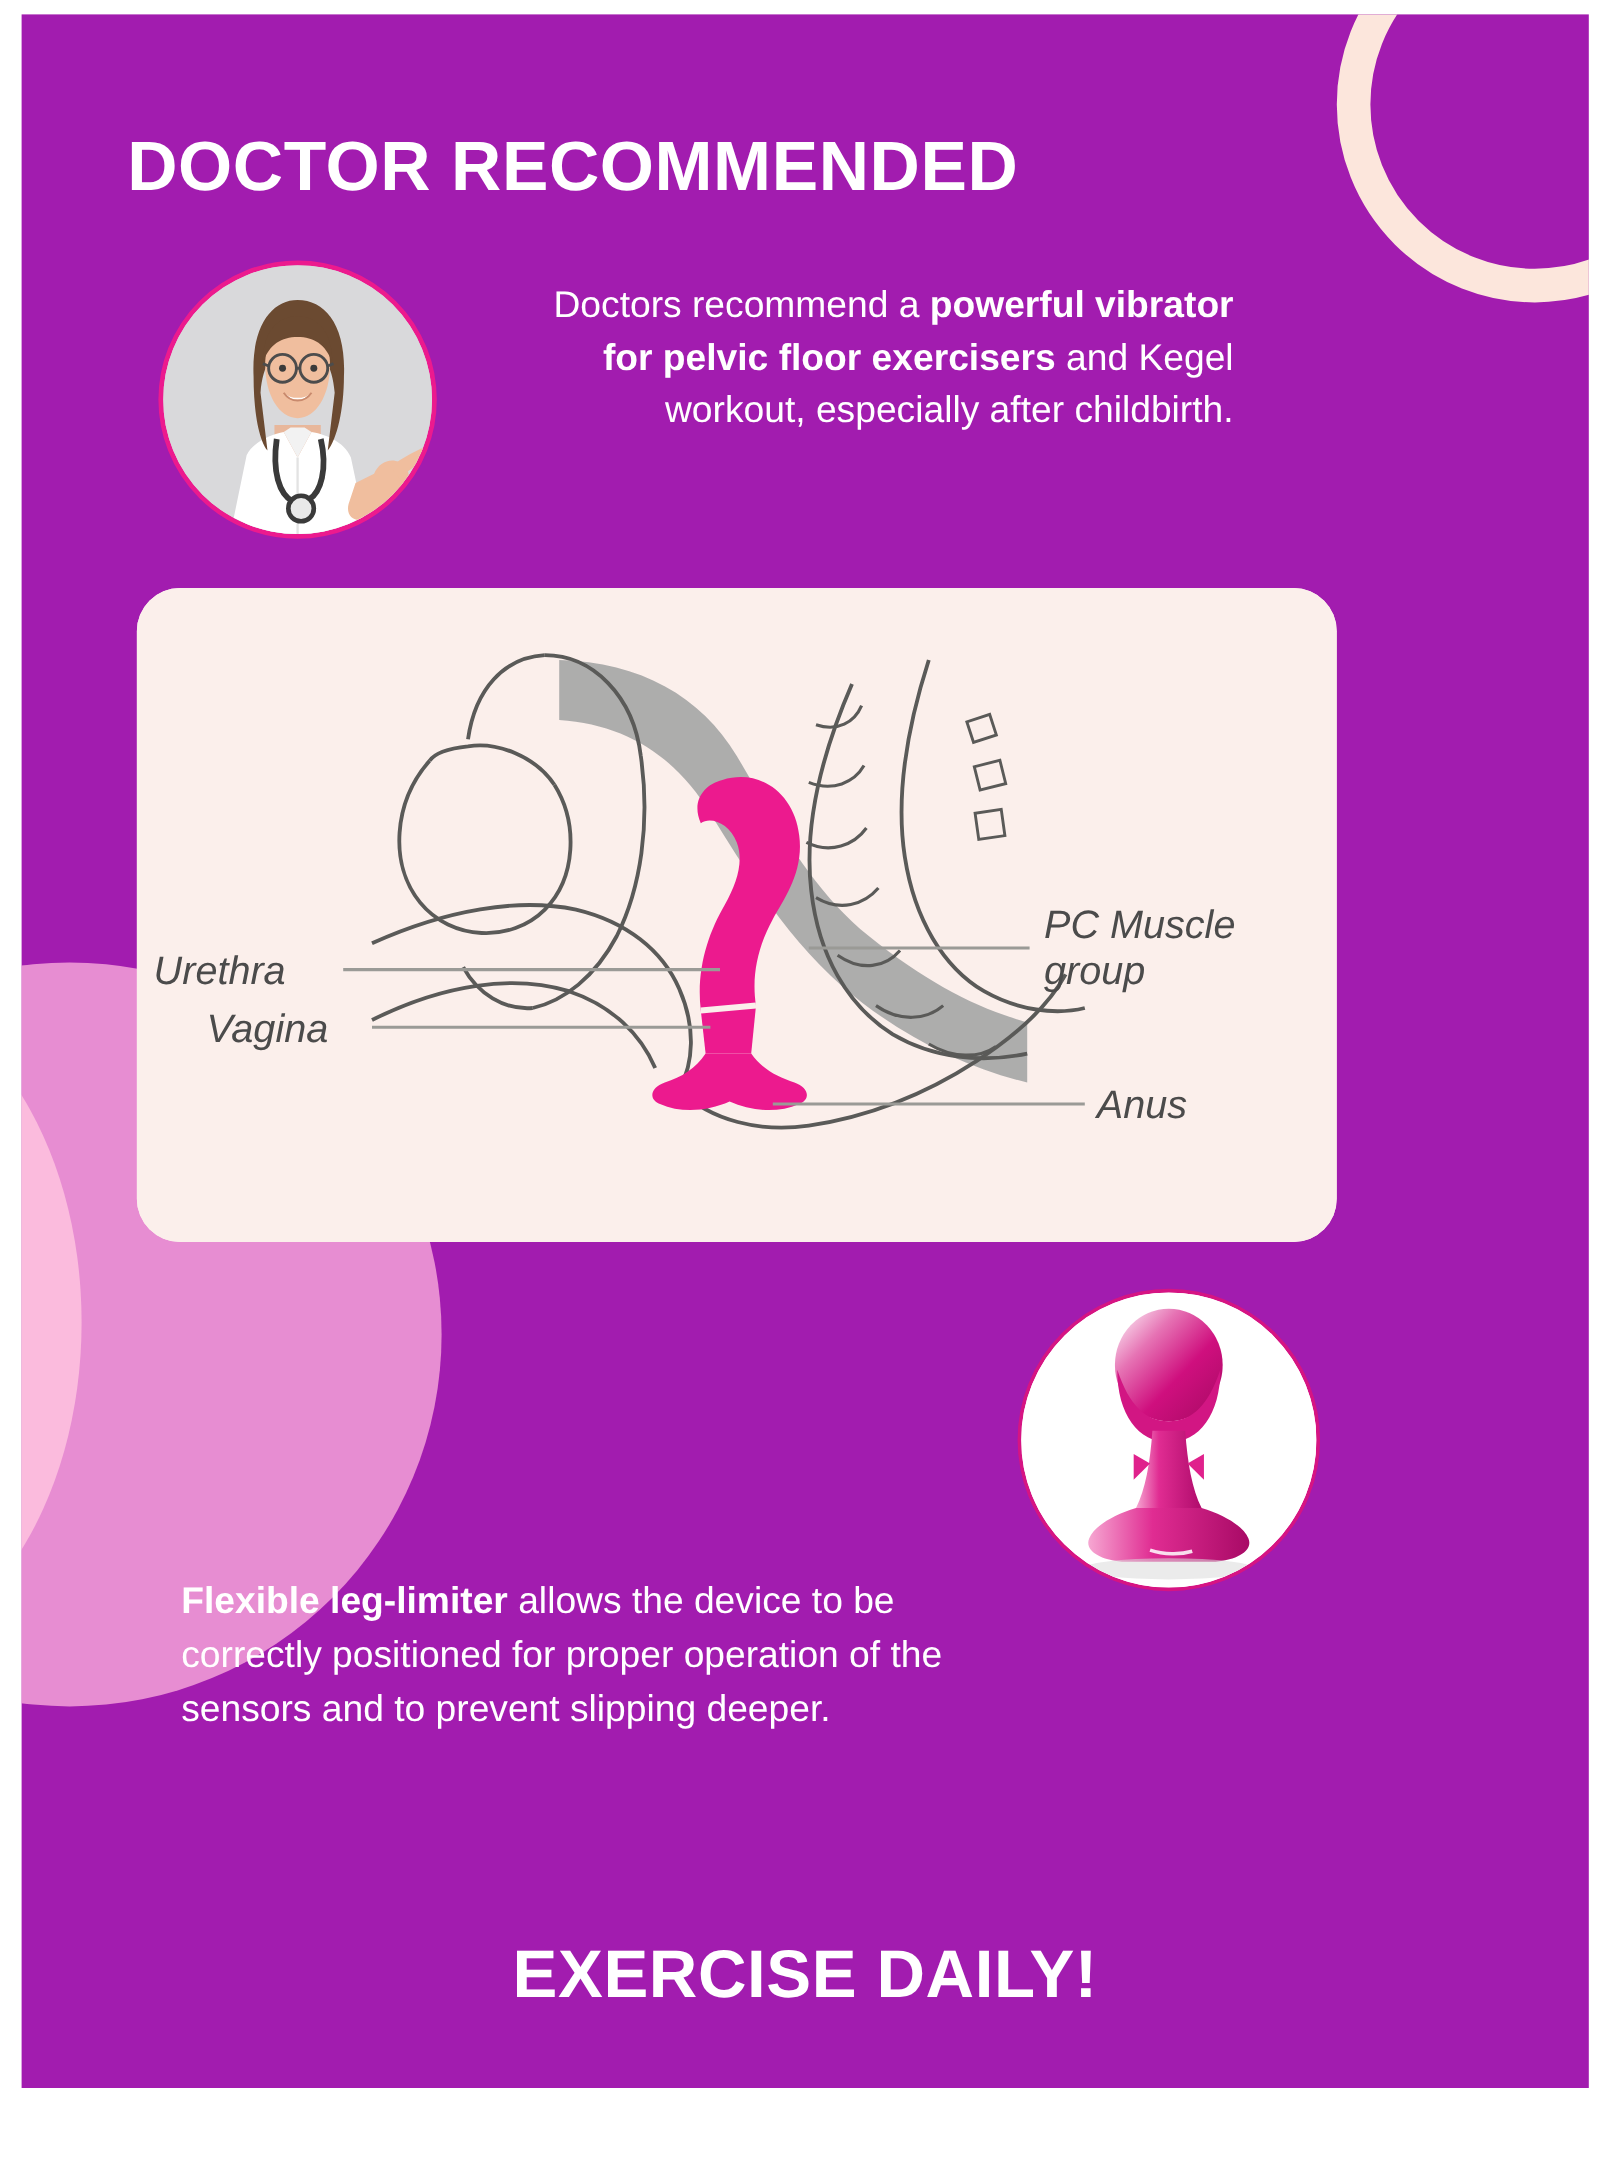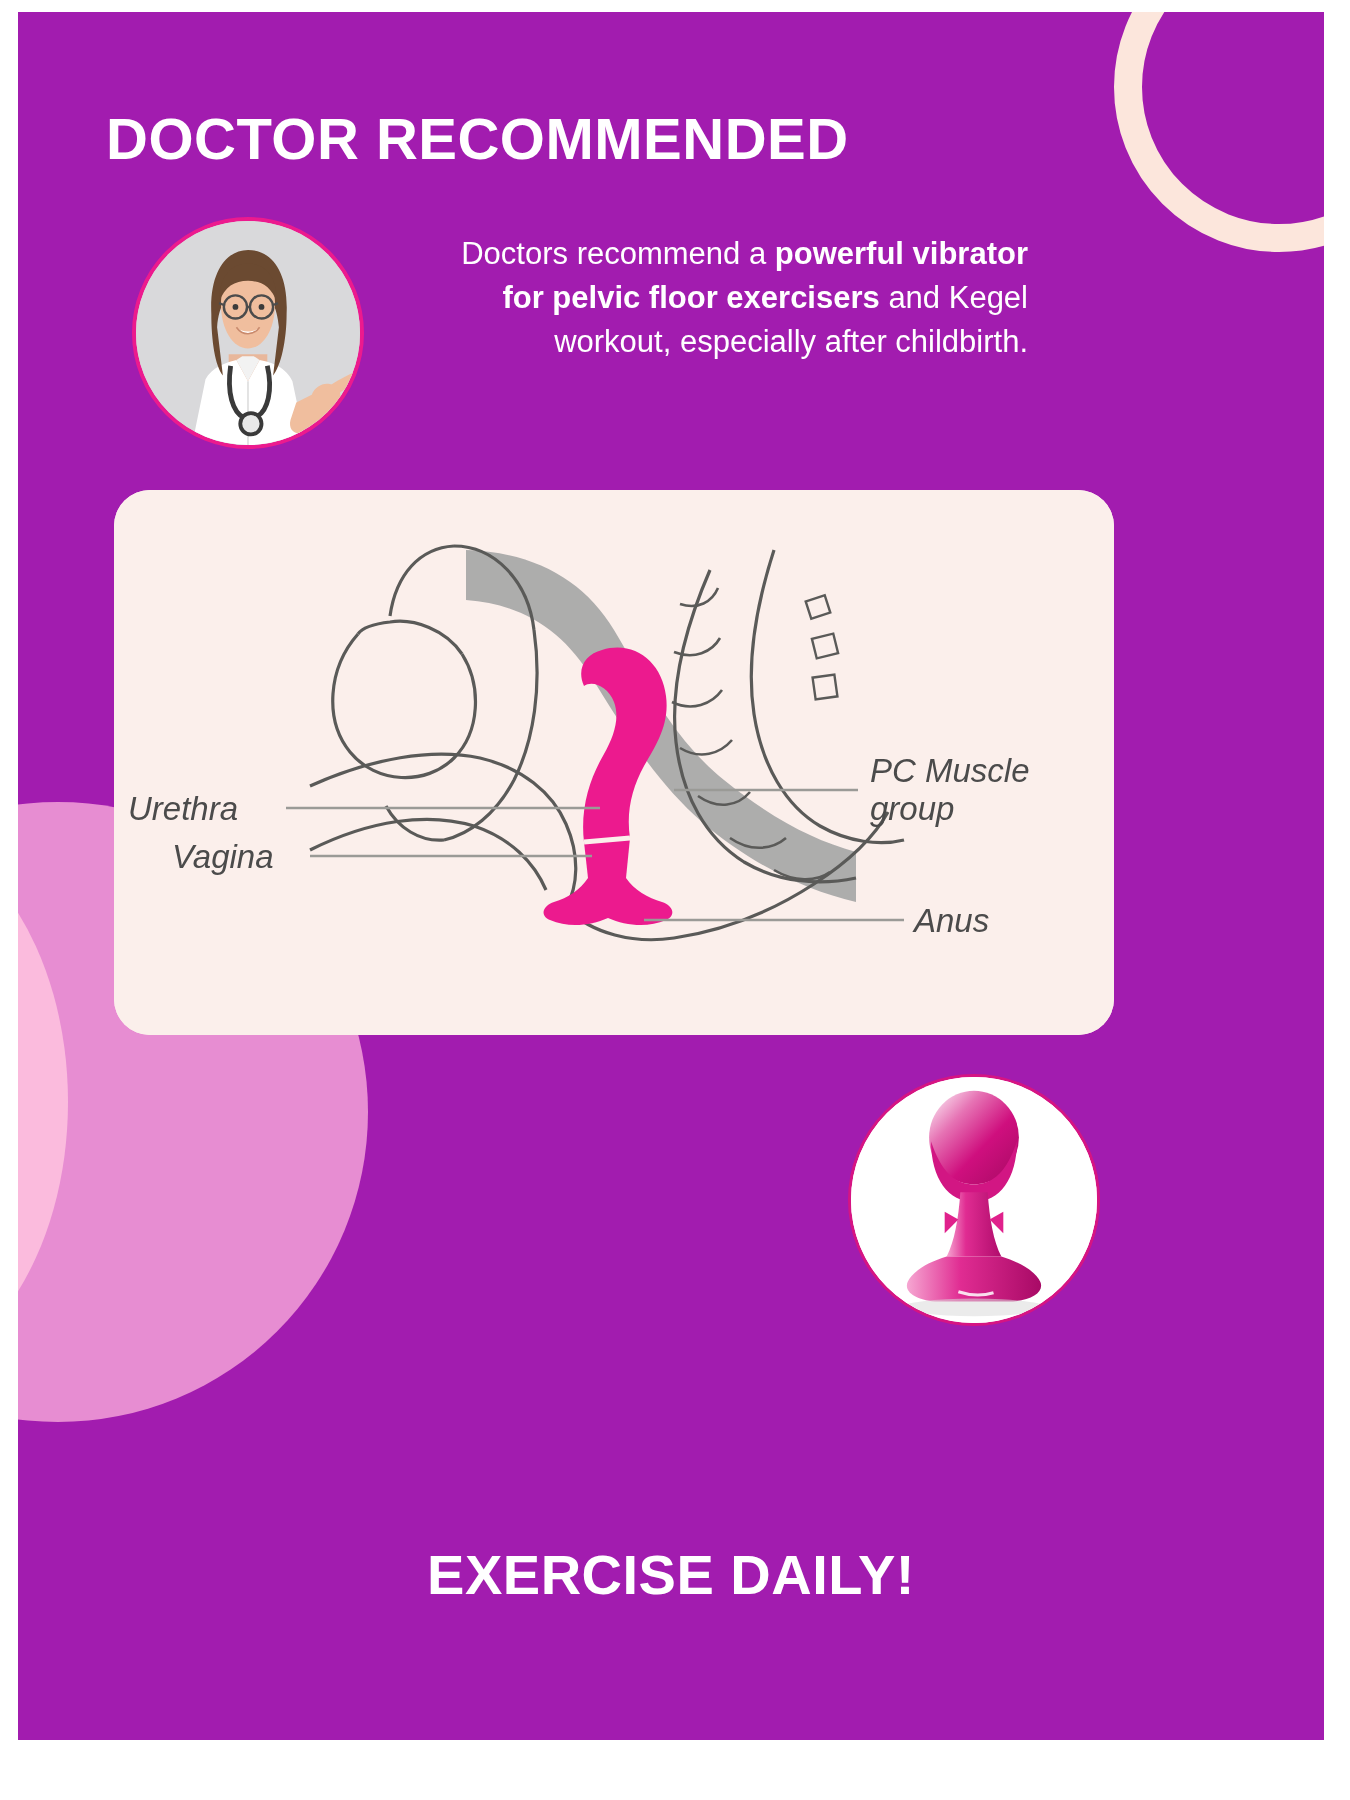--- a/index.html
+++ b/index.html
@@ -141,21 +141,21 @@
     border: 3px solid #D61483;
     background: #ffffff;
     overflow: hidden;
     box-sizing: border-box;
   }
   .product-circle svg { display:block; width:100%; height:100%; }
 
   .footline {
     position: absolute;
     left: 0;
-    top: 1530px;
+    top: 1600px;
     width: 1306px;
     text-align: center;
     color: #ffffff;
     font-size: 56px;
     font-weight: bold;
     letter-spacing: 0.5px;
   }
 </style>
 </head>
 <body>
@@ -287,20 +287,23 @@
         </g>
 
         <text class="dlabel" x="14" y="330">Urethra</text>
         <text class="dlabel" x="58" y="378">Vagina</text>
         <text class="dlabel" x="756" y="292">PC Muscle</text>
         <text class="dlabel" x="756" y="330">group</text>
         <text class="dlabel" x="800" y="442">Anus</text>
       </svg>
     </div>
 
+    <div class="feature-text">
+      <b>Flexible leg-limiter</b><span> allows the device to be correctly positioned for proper operation of the sensors and to prevent slipping deeper.</span>
+    </div>
 
     <div class="product-circle">
       <svg viewBox="0 0 252 252" preserveAspectRatio="xMidYMid meet">
         <defs>
           <linearGradient id="gball" x1="0" y1="0" x2="1" y2="1">
             <stop offset="0%" stop-color="#FFFFFF"></stop>
             <stop offset="30%" stop-color="#E673B4"></stop>
             <stop offset="60%" stop-color="#CF0F7E"></stop>
             <stop offset="100%" stop-color="#A60A63"></stop>
           </linearGradient>

